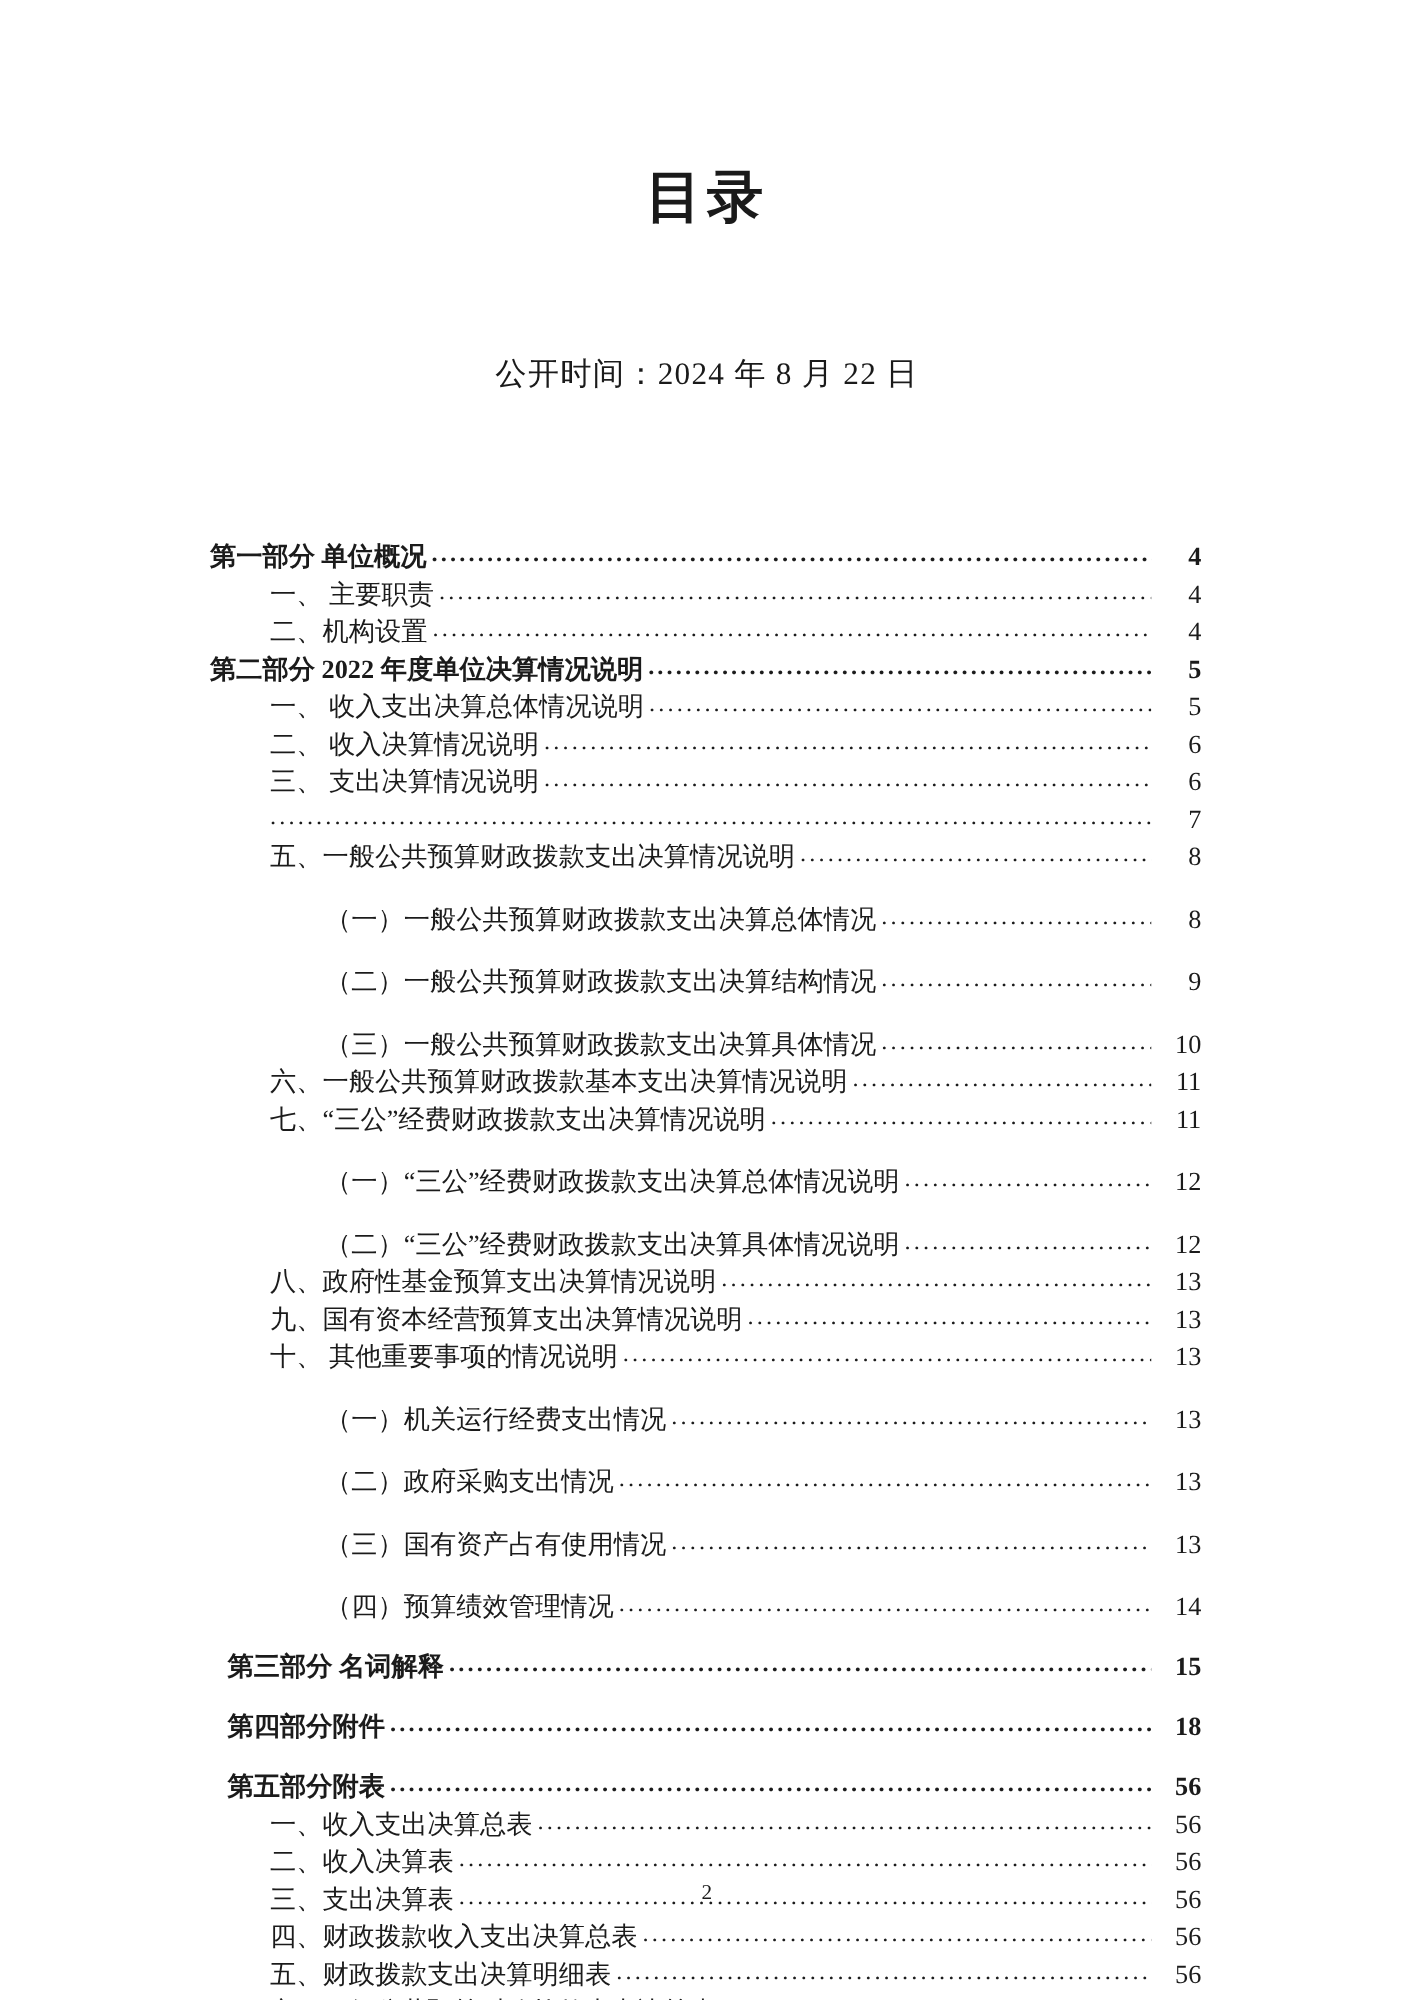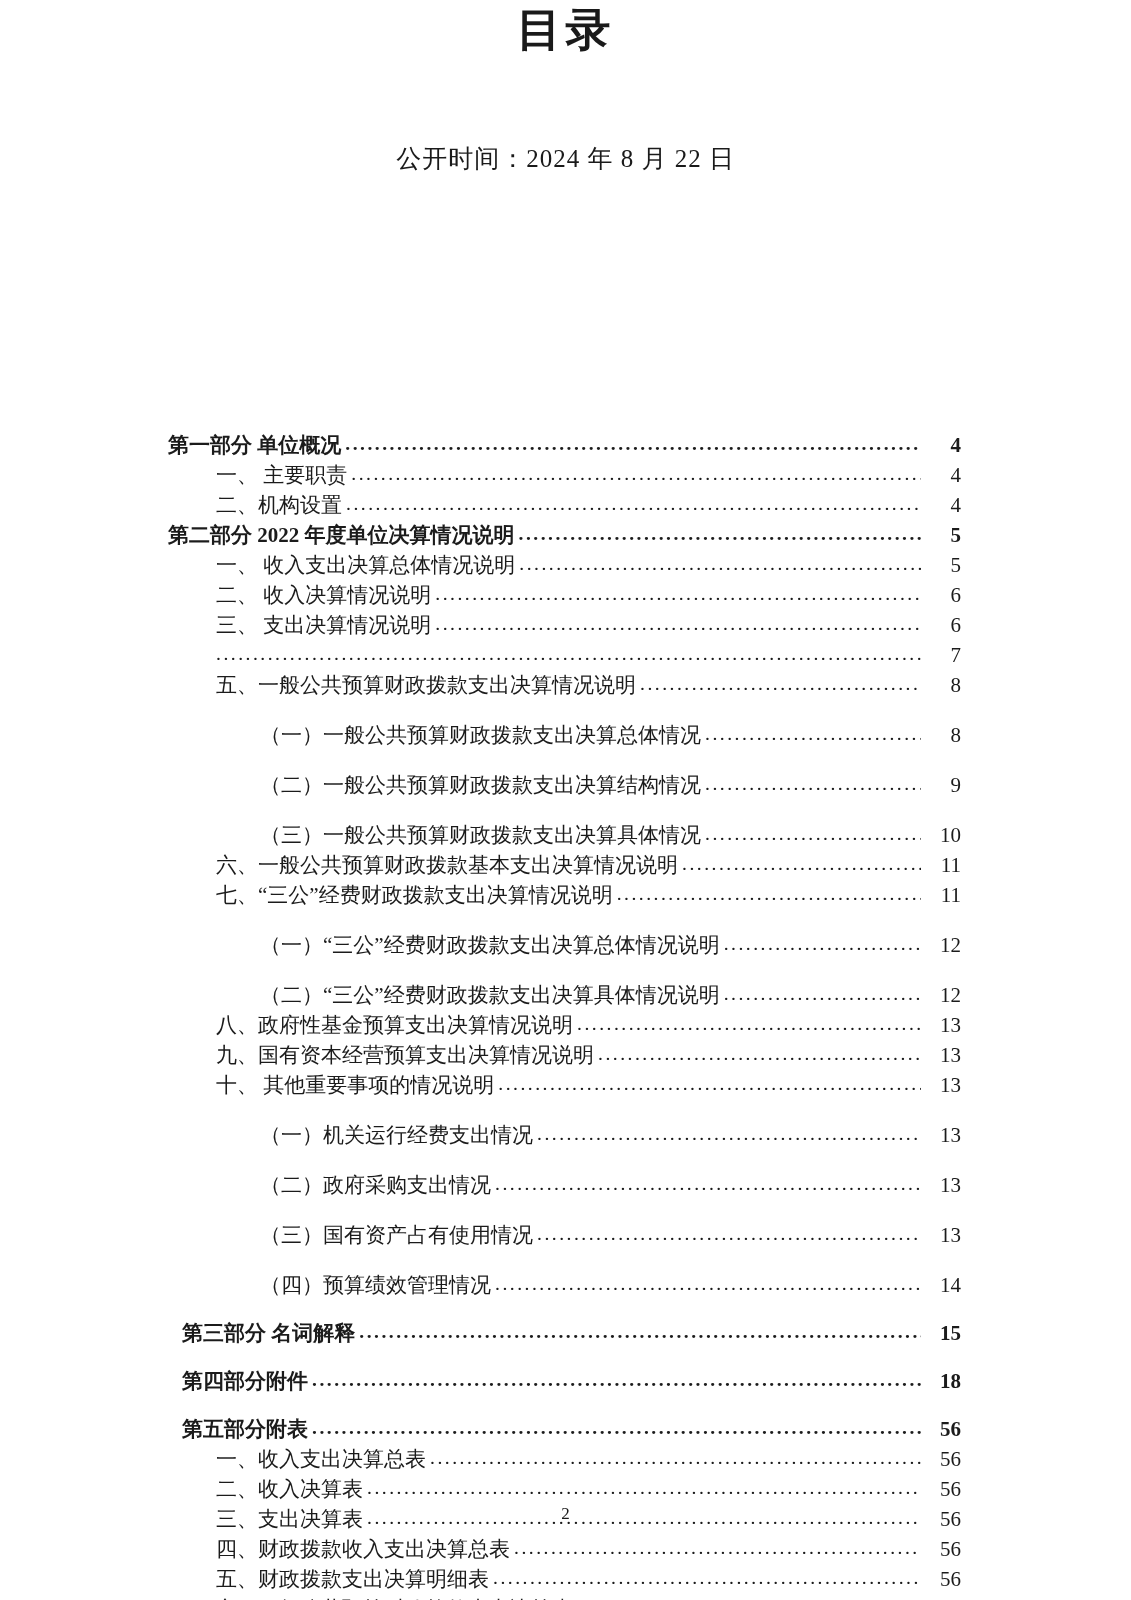--- a/index.html
+++ b/index.html
@@ -15,26 +15,27 @@
     font-family: "Liberation Serif", "DejaVu Serif", serif;
     color: #1a1a1a;
     overflow: hidden;
   }
   .doc-title {
     text-align: center;
     font-size: 45px;
     font-weight: bold;
     letter-spacing: 4px;
     margin: 0;
+    padding-top: 128px;
     font-family: "DejaVu Sans", "Liberation Sans", sans-serif;
   }
   .publish-date {
     text-align: center;
     font-size: 25px;
-    margin: 0;
+    margin: 12px;
     padding-top: 82px;
     letter-spacing: 1px;
     font-family: "Liberation Serif", "DejaVu Serif", serif;
   }
   .toc {
     margin: 0;
     padding: 0;
     list-style: none;
     position: absolute;
     top: 430px;

